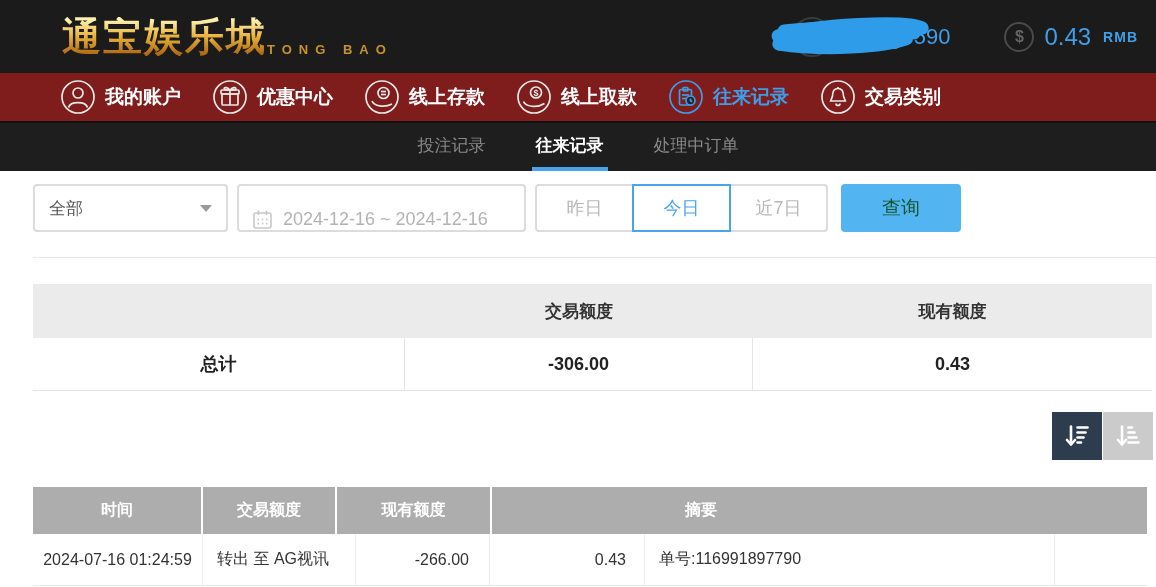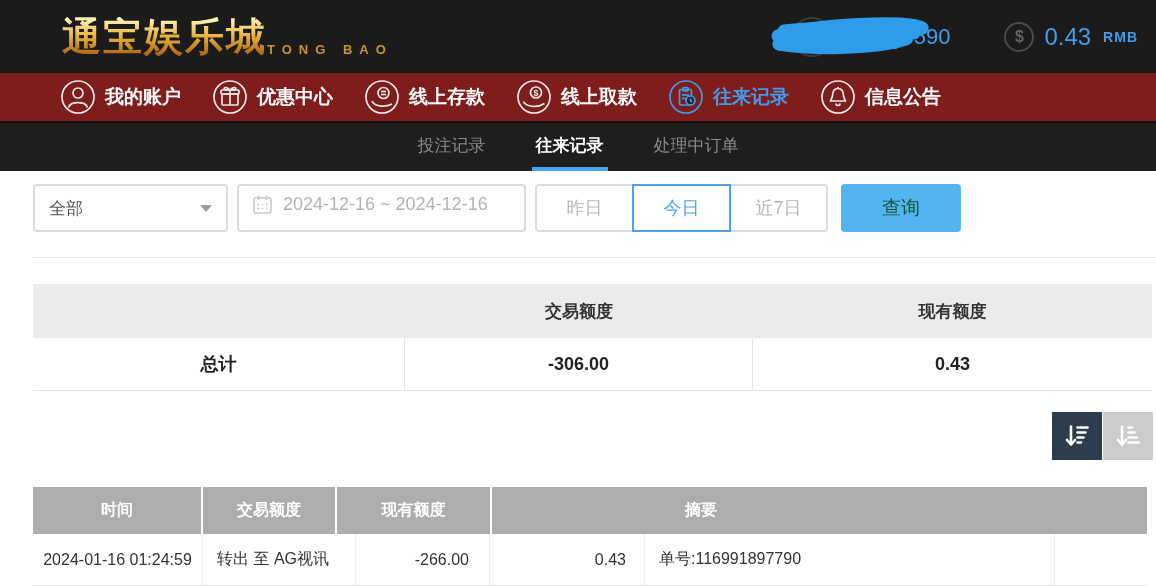--- a/index.html
+++ b/index.html
@@ -52,21 +52,21 @@
 
   
   .content { padding:13px 0 0 33px; }
   .filter-row { display:flex; align-items:center; }
   .select-box { width:195px; height:48px; border:2px solid #dcdcdc; border-radius:4px;
     display:flex; align-items:center; justify-content:space-between; padding:0 14px; cursor:pointer; }
   .select-value { font-size:17px; color:#555; }
   .select-caret { width:0; height:0; border-left:6px solid transparent; border-right:6px solid transparent;
     border-top:7px solid #9a9a9a; }
   .date-box { width:289px; height:48px; border:2px solid #dcdcdc; border-radius:4px;
-    display:flex; align-items:flex-start; gap:10px; padding:8px 13px; margin-left:9px; cursor:pointer; }
+    display:flex; align-items:flex-end; gap:10px; padding:0 13px; margin-left:9px; cursor:pointer; }
   .date-text { font-size:18px; color:#b3b3b3; }
   .range-group { display:flex; margin-left:9px; }
   .range-btn { width:99px; height:48px; background:#fff; border:2px solid #dcdcdc;
     font-size:18px; color:#b8b8b8; display:flex; align-items:center; justify-content:center; cursor:pointer; }
   .range-btn + .range-btn { margin-left:-2px; }
   .range-btn:first-child { border-radius:4px 0 0 4px; }
   .range-btn:last-child { border-radius:0 4px 4px 0; }
   .range-btn.active { color:#4aa3ef; border-color:#4aa3ef; position:relative; z-index:1; }
   .search-btn { margin-left:13px; width:120px; height:48px; background:#52b5f2; border:none;
     border-radius:4px; color:#14532d; font-size:19px; cursor:pointer; }
@@ -192,21 +192,21 @@
     </svg>
     <span>往来记录</span>
   </div>
   <div class="nav-item">
     <svg width="36" height="36" viewBox="0 0 36 36" fill="none" stroke="currentColor" stroke-width="1.7">
       <circle cx="18" cy="18" r="16"></circle>
         <path d="M18 9.5c-4.5 0-5.5 3.5-5.5 7.5l-1.8 5h14.6L23.5 17c0-4-1-7.5-5.5-7.5z"></path>
         <path d="M16 24.5a2 2 0 0 0 4 0"></path>
         <line x1="18" y1="8" x2="18" y2="9.5"></line>
     </svg>
-    <span>信息公告</span>
+    <span>交易类别</span>
   </div>
 </div>
 
 <div class="sub-nav">
   <div class="sub-tab">投注记录</div>
   <div class="sub-tab active">往来记录</div>
   <div class="sub-tab">处理中订单</div>
 </div>
 
 <div class="content">
@@ -282,21 +282,21 @@
   </div>
 
   <div class="records-table">
     <div class="rec-head">
       <div class="c-time">时间</div>
       <div class="c-amount" style="justify-content:center;padding-right:0;">交易额度</div>
       <div class="c-balance" style="justify-content:center;padding-right:0;">现有额度</div>
       <div class="c-summary" style="justify-content:center;padding-left:8px;">摘要</div>
     </div>
     <div class="rec-row">
-      <div class="c-time">2024-01-16 01:24:59</div>
+      <div class="c-time">2024-07-16 01:24:59</div>
       <div class="c-type">转出 至 AG视讯</div>
       <div class="c-amount">-266.00</div>
       <div class="c-balance">0.43</div>
       <div class="c-summary">单号:116991897790</div>
       <div class="c-note"></div>
     </div>
   </div>
 
 </div>
 

